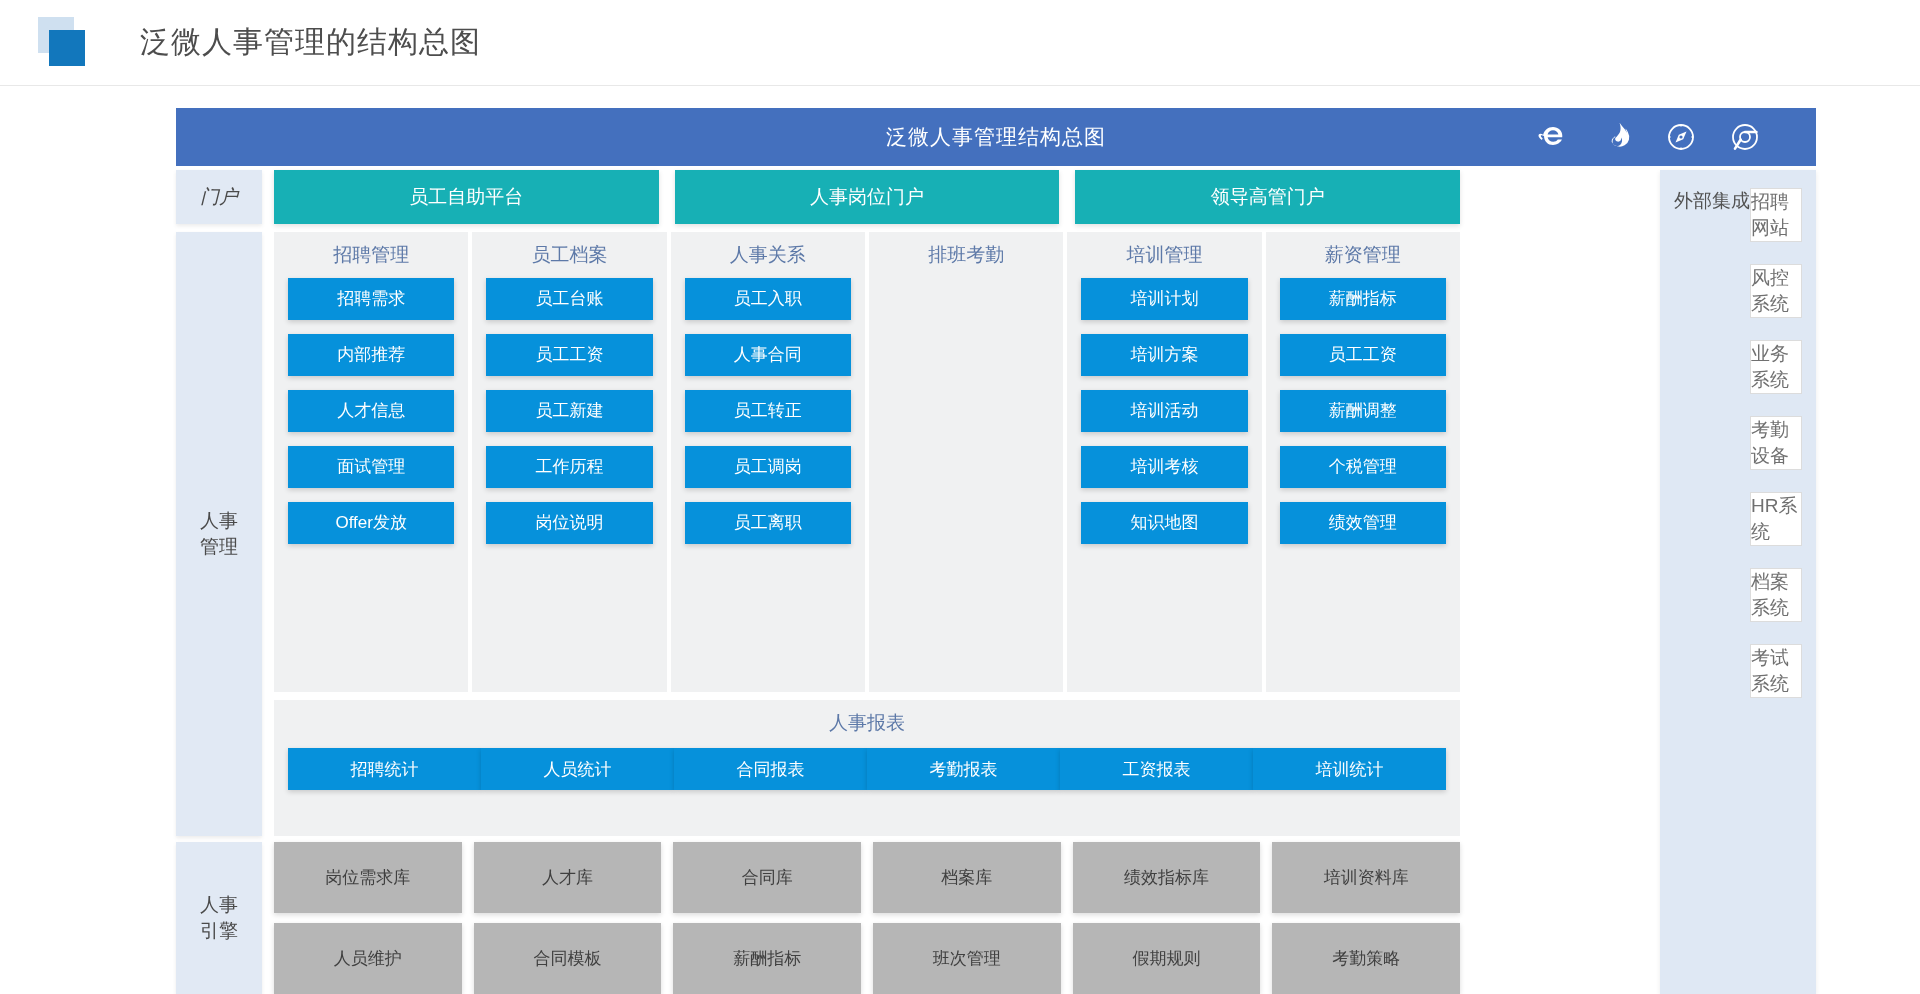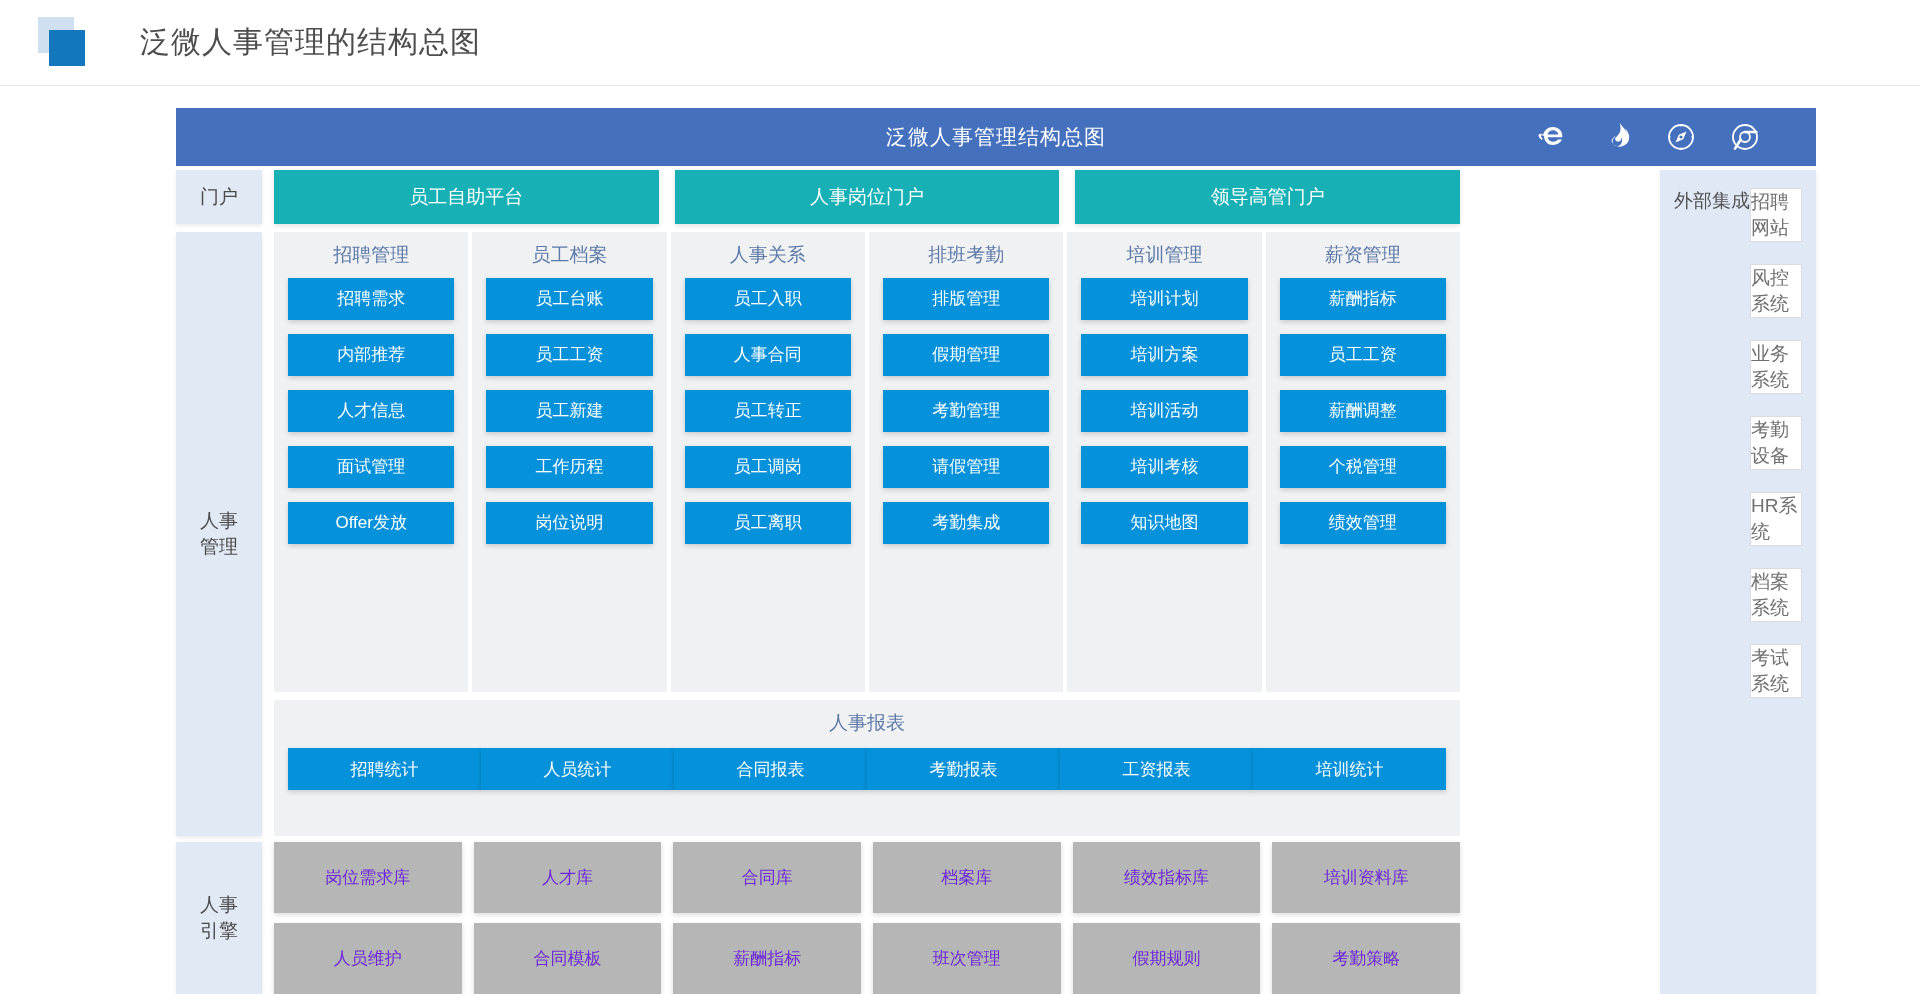--- a/index.html
+++ b/index.html
@@ -96,21 +96,21 @@
     box-shadow: 0 2px 4px rgba(0,0,0,0.08);
     display: flex;
     align-items: center;
     justify-content: center;
     text-align: center;
     color: #4a4a4a;
     font-size: 19px;
     line-height: 1.35;
     width: 86px;
   }
-  #lbl-portal { top: 62px; height: 54px; }
+  #lbl-portal { top: 62px; height: 54px; font-style: italic; }
   #lbl-hr     { top: 124px; height: 604px; }
   #lbl-engine { top: 734px; height: 152px; }
 
   
   .portal-row {
     position: absolute;
     left: 98px;
     top: 62px;
     width: 1186px;
     height: 54px;
@@ -212,21 +212,21 @@
     gap: 10px;
   }
   .engine-row {
     display: flex;
     gap: 12px;
     flex: 1;
   }
   .eng-btn {
     flex: 1;
     background: #b6b6b6;
-    color: #6d28d9;
+    color: #404040;
     font-size: 17px;
     display: flex;
     align-items: center;
     justify-content: center;
     box-shadow: 0 2px 5px rgba(0,0,0,0.14);
   }
 
   
   .external {
     position: absolute;
@@ -361,27 +361,20 @@
         <div class="mod-btn">员工入职</div>
         <div class="mod-btn">人事合同</div>
         <div class="mod-btn">员工转正</div>
         <div class="mod-btn">员工调岗</div>
         <div class="mod-btn">员工离职</div>
       </div>
     </div>
 
     <div class="module-col">
       <div class="module-title">排班考勤</div>
-      <div class="module-items">
-        <div class="mod-btn">排版管理</div>
-        <div class="mod-btn">假期管理</div>
-        <div class="mod-btn">考勤管理</div>
-        <div class="mod-btn">请假管理</div>
-        <div class="mod-btn">考勤集成</div>
-      </div>
     </div>
 
     <div class="module-col">
       <div class="module-title">培训管理</div>
       <div class="module-items">
         <div class="mod-btn">培训计划</div>
         <div class="mod-btn">培训方案</div>
         <div class="mod-btn">培训活动</div>
         <div class="mod-btn">培训考核</div>
         <div class="mod-btn">知识地图</div>

